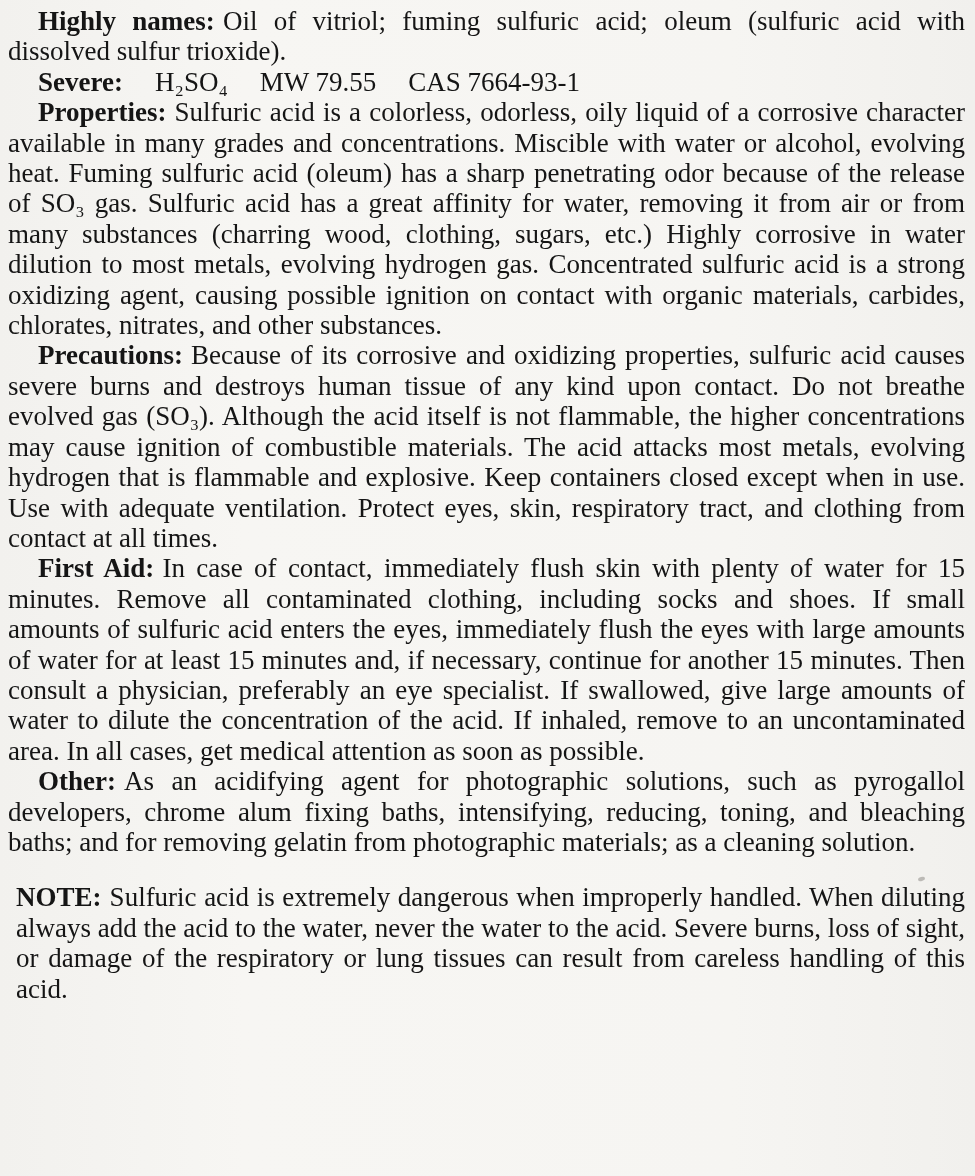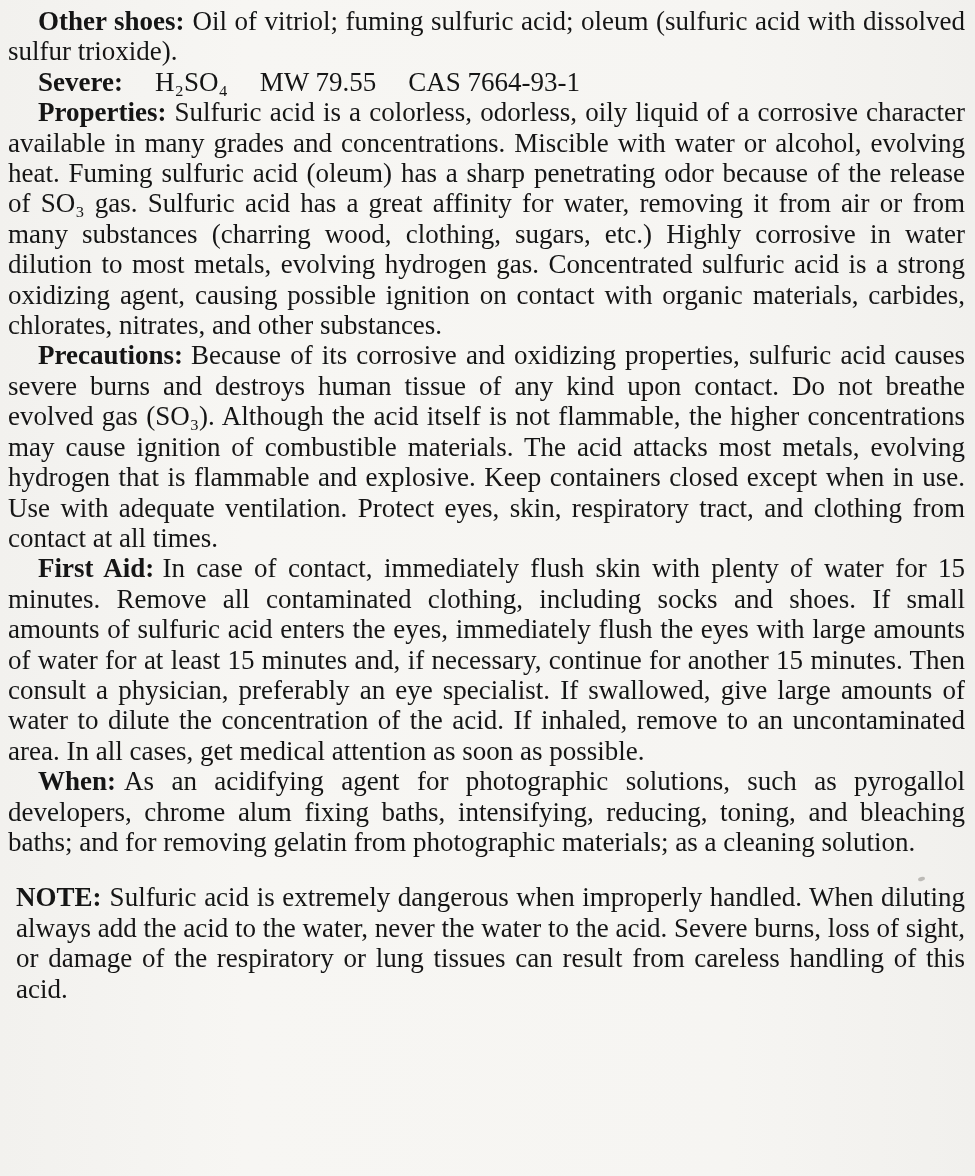--- a/index.html
+++ b/index.html
@@ -54,29 +54,29 @@
     opacity: 0.55;
     transform: rotate(-15deg);
   }
 </style>
 </head>
 <body>
 
 <div class="page">
 
 
-  <p class="para"><span class="label">Other shoes:</span><span>Oil of vitriol; fuming sulfuric acid; oleum (sulfuric acid with dissolved sulfur trioxide).</span></p>
+  <p class="para"><span class="label">Highly names:</span><span>Oil of vitriol; fuming sulfuric acid; oleum (sulfuric acid with dissolved sulfur trioxide).</span></p>
 
   <p class="para"><span class="label formula-item">Severe:</span><span class="formula-item">H₂SO₄</span><span class="formula-item">MW 79.55</span><span class="formula-item">CAS 7664-93-1</span></p>
 
   <p class="para"><span class="label">Properties:</span><span>Sulfuric acid is a colorless, odorless, oily liquid of a corrosive character available in many grades and concentrations. Miscible with water or alcohol, evolving heat. Fuming sulfuric acid (oleum) has a sharp penetrating odor because of the release of SO₃ gas. Sulfuric acid has a great affinity for water, removing it from air or from many substances (charring wood, clothing, sugars, etc.) Highly corrosive in water dilution to most metals, evolving hydrogen gas. Concentrated sulfuric acid is a strong oxidizing agent, causing possible ignition on contact with organic materials, carbides, chlorates, nitrates, and other substances.</span></p>
 
   <p class="para"><span class="label">Precautions:</span><span>Because of its corrosive and oxidizing properties, sulfuric acid causes severe burns and destroys human tissue of any kind upon contact. Do not breathe evolved gas (SO₃). Although the acid itself is not flammable, the higher concentrations may cause ignition of combustible materials. The acid attacks most metals, evolving hydrogen that is flammable and explosive. Keep containers closed except when in use. Use with adequate ventilation. Protect eyes, skin, respiratory tract, and clothing from contact at all times.</span></p>
 
   <p class="para"><span class="label">First Aid:</span><span>In case of contact, immediately flush skin with plenty of water for 15 minutes. Remove all contaminated clothing, including socks and shoes. If small amounts of sulfuric acid enters the eyes, immediately flush the eyes with large amounts of water for at least 15 minutes and, if necessary, continue for another 15 minutes. Then consult a physician, preferably an eye specialist. If swallowed, give large amounts of water to dilute the concentration of the acid. If inhaled, remove to an uncontaminated area. In all cases, get medical attention as soon as possible.</span></p>
 
-  <p class="para"><span class="label">When:</span><span>As an acidifying agent for photographic solutions, such as pyrogallol developers, chrome alum fixing baths, intensifying, reducing, toning, and bleaching baths; and for removing gelatin from photographic materials; as a cleaning solution.</span></p>
+  <p class="para"><span class="label">Other:</span><span>As an acidifying agent for photographic solutions, such as pyrogallol developers, chrome alum fixing baths, intensifying, reducing, toning, and bleaching baths; and for removing gelatin from photographic materials; as a cleaning solution.</span></p>
 
   <p class="note-para"><span class="label">NOTE:</span><span>Sulfuric acid is extremely dangerous when improperly handled. When diluting always add the acid to the water, never the water to the acid. Severe burns, loss of sight, or damage of the respiratory or lung tissues can result from careless handling of this acid.</span></p>
 
 </div>
 
 <div class="scan-speck"></div>
 
 </body></html>

